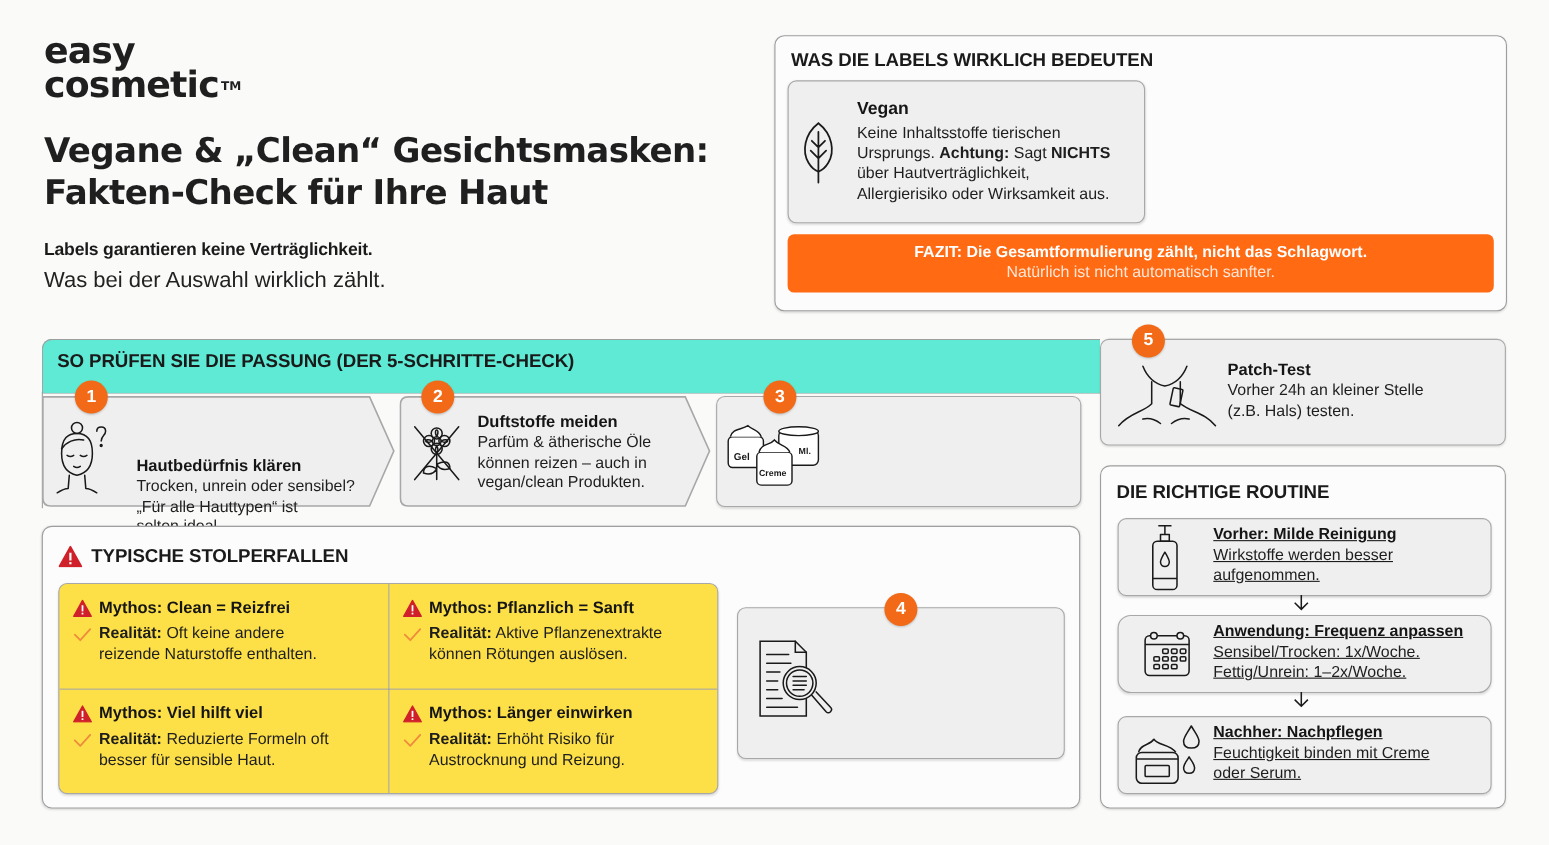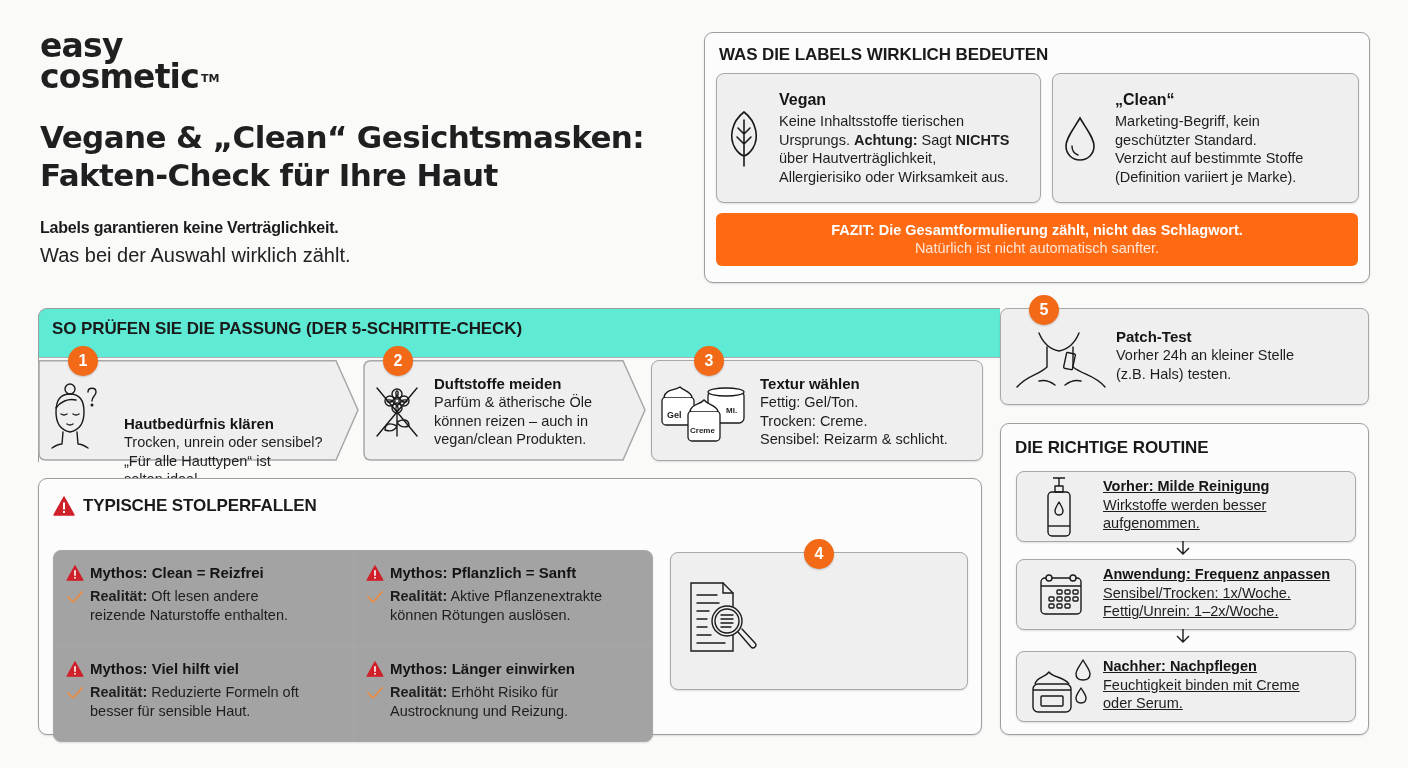--- a/index.html
+++ b/index.html
@@ -47,21 +47,21 @@
   .badge { position: absolute; width: 30px; height: 30px; border-radius: 50%; background: #f26a17; color: #fff; font-weight: bold; font-size: 16px; text-align: center; line-height: 30px; box-shadow: 0 1px 2px rgba(0,0,0,0.2); }
   .step .icon { position: absolute; }
   .step .txt { position: absolute; }
 
   
   #patch { left: 1000px; top: 308px; width: 369px; height: 97px; }
 
   
   #pitfalls { left: 38px; top: 478px; width: 944px; height: 257px; }
   #pitfalls .head { position: absolute; left: 14px; top: 17px; display: flex; align-items: center; gap: 8px; }
-  .grid { position: absolute; left: 14px; top: 51px; width: 600px; height: 192px; border: 1.5px solid #a8a8a8; border-radius: 8px; background: #a3a3a3; box-shadow: 0 1px 2px rgba(0,0,0,0.12); overflow: hidden; margin-top: 20px; }
+  .grid { position: absolute; left: 14px; top: 51px; width: 600px; height: 192px; border: 1.5px solid #a8a8a8; border-radius: 8px; background: #fde047; box-shadow: 0 1px 2px rgba(0,0,0,0.12); overflow: hidden; }
   .gcell { position: absolute; width: 300px; height: 96px; padding: 13px 0 0 12px; }
   .gcell.c2 { left: 299px; border-left: 1.2px solid #a8a8a8; }
   .gcell.r2 { top: 95px; border-top: 1.2px solid #a8a8a8; }
   .myth { display: flex; align-items: center; gap: 6px; font-weight: bold; font-size: 15px; color: #151515; white-space: nowrap; }
   .real { display: flex; gap: 6px; margin-top: 6px; }
   .real .ctext { font-size: 14.5px; line-height: 18.5px; }
 
   
   #inci { left: 670px; top: 552px; width: 298px; height: 138px; }
 
@@ -101,33 +101,20 @@
     </svg>
     <div class="txt">
       <div class="ctitle">Vegan</div>
       <div class="ctext"><span>Keine Inhaltsstoffe tierischen</span></div>
       <div class="ctext"><span>Ursprungs. </span><b>Achtung:</b><span> Sagt </span><b>NICHTS</b></div>
       <div class="ctext">über Hautverträglichkeit,</div>
       <div class="ctext">Allergierisiko oder Wirksamkeit aus.</div>
     </div>
   </div>
 
-  <div class="card lcard" style="left:347px; width:307px;">
-    <svg class="icon" viewBox="0 0 34 60">
-      <path d="M17 10 C10 22 3 30 3 38 C3 46 9 52 17 52 C25 52 31 46 31 38 C31 30 24 22 17 10 Z" fill="none" stroke="#1a1a1a" stroke-width="1.6"></path>
-      <path d="M9 38 C9 43 12 46 15 47" fill="none" stroke="#1a1a1a" stroke-width="1.4" stroke-linecap="round"></path>
-    </svg>
-    <div class="txt">
-      <div class="ctitle">„Clean“</div>
-      <div class="ctext">Marketing-Begriff, kein</div>
-      <div class="ctext">geschützter Standard.</div>
-      <div class="ctext">Verzicht auf bestimmte Stoffe</div>
-      <div class="ctext">(Definition variiert je Marke).</div>
-    </div>
-  </div>
 
   <div class="fazit">
     <div class="l1">FAZIT: Die Gesamtformulierung zählt, nicht das Schlagwort.</div>
     <div class="l2">Natürlich ist nicht automatisch sanfter.</div>
   </div>
 </div>
 
 <div class="abs" id="steps">
   <div class="section-title">SO PRÜFEN SIE DIE PASSUNG (DER 5-SCHRITTE-CHECK)</div>
 </div>
@@ -192,26 +179,20 @@
       <rect x="48" y="8" width="36" height="32" rx="5"></rect>
       <ellipse cx="66" cy="9" rx="18" ry="4"></ellipse>
       <rect x="28" y="28" width="32" height="30" rx="4"></rect>
       <path d="M30 28 C32 20 40 22 44 17 C48 22 56 22 58 28"></path>
     </g>
     <text x="7" y="35" font-size="9" font-weight="bold" font-family="Liberation Sans, sans-serif" fill="#1a1a1a">Gel</text>
     <text x="30" y="50" font-size="8" font-weight="bold" font-family="Liberation Sans, sans-serif" fill="#1a1a1a">Creme</text>
     <text x="66" y="30" font-size="8" font-weight="bold" font-family="Liberation Sans, sans-serif" fill="#1a1a1a">Ml.</text>
   </svg>
   <div class="badge" style="left:42px; top:-15px;">3</div>
-  <div class="txt" style="left:108px; top:13px;">
-    <div class="ctitle">Textur wählen</div>
-    <div class="ctext">Fettig: Gel/Ton.</div>
-    <div class="ctext">Trocken: Creme.</div>
-    <div class="ctext">Sensibel: Reizarm &amp; schlicht.</div>
-  </div>
 </div>
 
 <div class="abs card step" id="patch">
   <svg class="icon" style="left:12px; top:20px;" width="96" height="64" viewBox="0 0 96 64">
     <g fill="none" stroke="#1a1a1a" stroke-width="1.4" stroke-linecap="round">
       <path d="M26 4 C30 14 36 20 46 22 C56 20 62 14 66 4"></path>
       <path d="M34 18 L34 38 C26 46 14 46 4 58"></path>
       <path d="M60 18 L60 38 C70 46 82 46 92 58"></path>
       <path d="M26 52 Q34 50 42 56 M52 56 Q60 50 68 52"></path>
       <rect x="52" y="24" width="9" height="16" rx="1" transform="rotate(12 56 32)"></rect>
@@ -244,21 +225,21 @@
             <rect x="10" y="6.5" width="2" height="7" fill="#fff"></rect>
             <rect x="10" y="15" width="2" height="2" fill="#fff"></rect>
           </svg>
         <span>Mythos: Clean = Reizfrei</span>
       </div>
       <div class="real">
         <svg width="18" height="14" viewBox="0 0 18 14" style="margin-top:3px; flex:none;">
             <path d="M2 7 L7 12 L16 2" fill="none" stroke="#f08a3c" stroke-width="1.6" stroke-linecap="round" stroke-linejoin="round"></path>
           </svg>
         <div>
-          <div class="ctext"><b>Realität:</b> <span>Oft lesen andere</span></div>
+          <div class="ctext"><b>Realität:</b> <span>Oft keine andere</span></div>
           <div class="ctext">reizende Naturstoffe enthalten.</div>
         </div>
       </div>
     </div>
 
     <div class="gcell c2" style="top:0;">
       <div class="myth">
         <svg width="18" height="16" viewBox="0 0 22 20">
             <path d="M11 1 L21 19 L1 19 Z" fill="#d0202a" stroke="#d0202a" stroke-width="1.5" stroke-linejoin="round"></path>
             <rect x="10" y="6.5" width="2" height="7" fill="#fff"></rect>
@@ -350,21 +331,21 @@
       <div class="ctitle">Vorher: Milde Reinigung</div>
       <div class="ctext">Wirkstoffe werden besser</div>
       <div class="ctext">aufgenommen.</div>
     </div>
   </div>
 
   <svg class="arrow" style="top:116px;" viewBox="0 0 14 16">
       <path d="M7 1 L7 14 M1 8 L7 14 L13 8" fill="none" stroke="#1a1a1a" stroke-width="1.4"></path>
     </svg>
 
-  <div class="card rcard" style="top:135px;">
+  <div class="card rcard" style="top:135px;border-radius:12px;">
     <svg class="icon" style="left:22px; top:12px;" width="44" height="44" viewBox="0 0 44 44">
       <g fill="none" stroke="#1a1a1a" stroke-width="1.4">
         <rect x="2" y="6" width="40" height="36" rx="4"></rect>
         <path d="M2 14 L42 14"></path>
         <circle cx="10" cy="6" r="3" fill="#efefef"></circle>
           <circle cx="34" cy="6" r="3" fill="#efefef"></circle>
         <rect x="18" y="18" width="5" height="4" rx="1"></rect>
           <rect x="26" y="18" width="5" height="4" rx="1"></rect>
           <rect x="34" y="18" width="5" height="4" rx="1"></rect>
         <rect x="10" y="25" width="5" height="4" rx="1"></rect>

